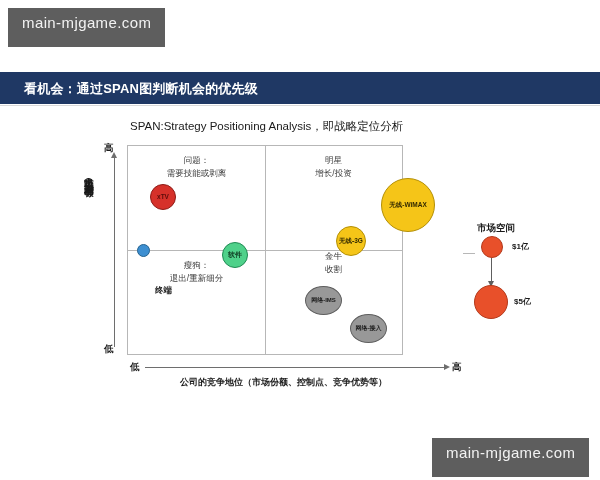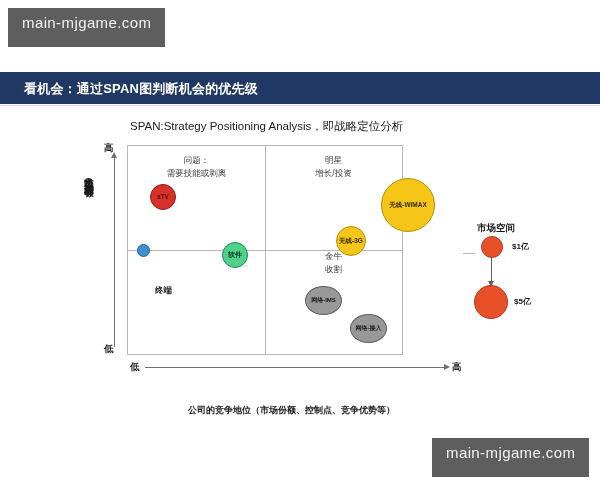--- a/index.html
+++ b/index.html
@@ -266,27 +266,26 @@
   .x-high {
     position: absolute;
     left: 452px;
     top: 361px;
     font-size: 9.5px;
     font-weight: bold;
     color: #1a1a1a;
   }
   .x-title {
     position: absolute;
-    left: 188px;
+    left: 180px;
     top: 376px;
     font-size: 9px;
     font-weight: bold;
     color: #1a1a1a;
     white-space: nowrap;
-    margin-top: 28px;
   }
 
   
   .legend-title {
     position: absolute;
     left: 477px;
     top: 222px;
     font-size: 9.5px;
     font-weight: bold;
     color: #1a1a1a;
@@ -388,20 +387,24 @@
   <div class="divider-v"></div>
   <div class="divider-h"></div>
 
   <div class="quad-label q-tl">
     <div>问题：</div>
     <div>需要技能或剥离</div>
   </div>
   <div class="quad-label q-tr">
     <div>明星</div>
     <div>增长/投资</div>
+  </div>
+  <div class="quad-label q-bl">
+    <div>瘦狗：</div>
+    <div>退出/重新细分</div>
   </div>
   <div class="quad-label q-br">
     <div>金牛</div>
     <div>收割</div>
   </div>
 
   <div class="bubble b-ims">
     <span class="bubble-label">网络-IMS</span>
   </div>
   <div class="bubble b-access">

